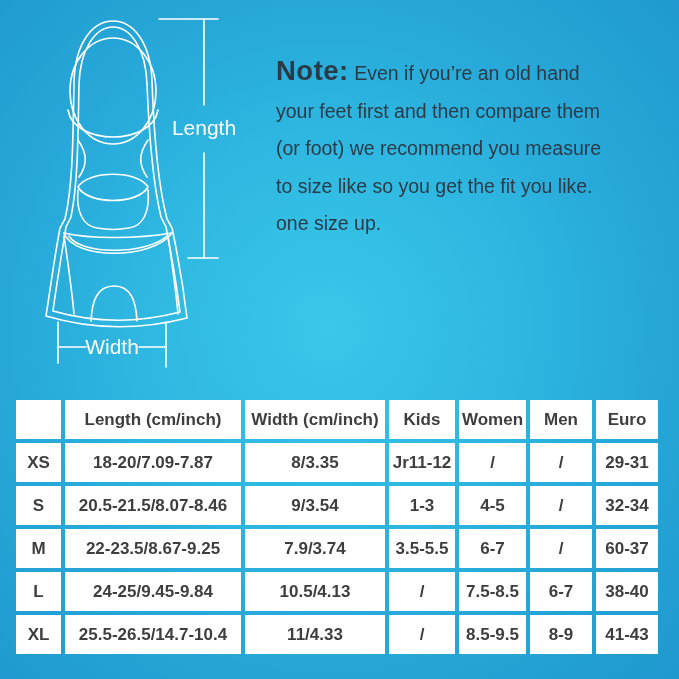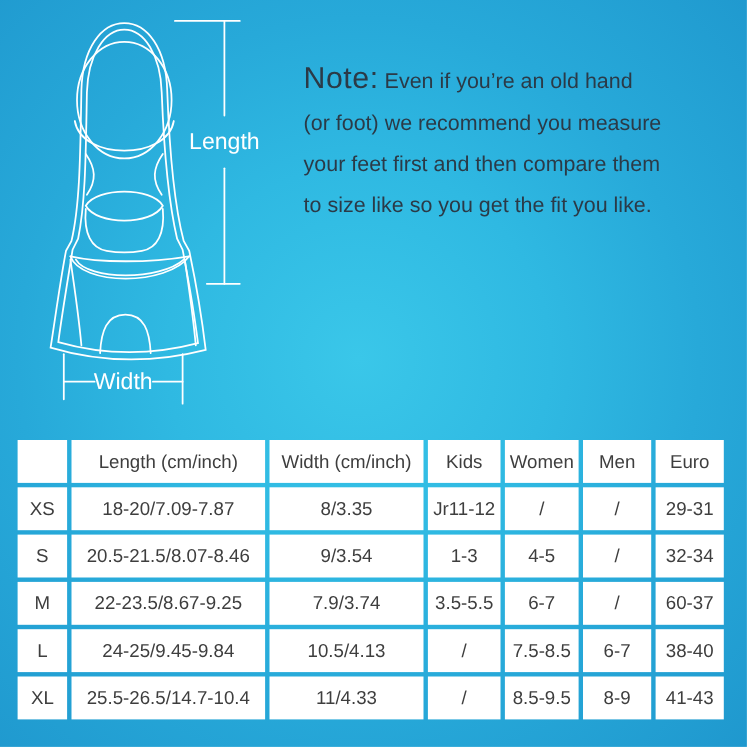--- a/index.html
+++ b/index.html
@@ -14,29 +14,29 @@
   
   .fin-svg { position: absolute; left: 0; top: 0; }
   .fin-svg path, .fin-svg ellipse { fill: none; stroke: #ffffff; stroke-width: 1.6; stroke-linecap: round; }
   .fin-svg text { fill: #ffffff; font-family: "Liberation Sans", sans-serif; font-size: 21px; }
   
   .note {
     position: absolute; left: 276px; top: 52px; width: 400px;
     color: #2b3a47; font-size: 19.5px;
   }
   .note .line { line-height: 37.5px; white-space: nowrap; }
-  .note .heading { font-size: 27.5px; letter-spacing: 0.5px; }
+  .note .heading { font-size: 27.5px; letter-spacing: 0.5px; font-weight: bold; }
   
   .size-table {
     position: absolute; left: 12px; top: 396px;
     border-collapse: separate; border-spacing: 4px; table-layout: fixed;
   }
   .size-table th, .size-table td {
     background: #ffffff; text-align: center; vertical-align: middle;
-    font-size: 17px; font-weight: 400; color: #3e3e3e;
+    font-size: 17px; font-weight: 700; color: #3e3e3e;
     height: 39px; padding: 0 1px; overflow: hidden; white-space: nowrap;
   }
 </style>
 </head>
 <body>
 
 <div class="canvas">
 
   <svg class="fin-svg" width="260" height="380" viewBox="0 0 260 380">
 
@@ -81,23 +81,24 @@
 
     <path d="M 58 322 L 58 363"></path>
     <path d="M 166 322 L 166 367"></path>
     <path d="M 58 347 L 86 347"></path>
     <path d="M 139 347 L 166 347"></path>
     <text x="112" y="354" text-anchor="middle">Width</text>
   </svg>
 
   <div class="note">
     <div class="line"><span class="heading">Note:</span> <span>Even if you’re an old hand</span></div>
+    <div class="line">your feet first and then compare them</div>
     <div class="line">(or foot) we recommend you measure</div>
-    <div class="line">your feet first and then compare them</div>
     <div class="line">to size like so you get the fit you like.</div>
+    <div class="line">one size up.</div>
   </div>
 
   <table class="size-table">
     <colgroup>
       <col style="width:45px">
         <col style="width:176px">
         <col style="width:140px">
       <col style="width:66px">
         <col style="width:67px">
         <col style="width:62px">

